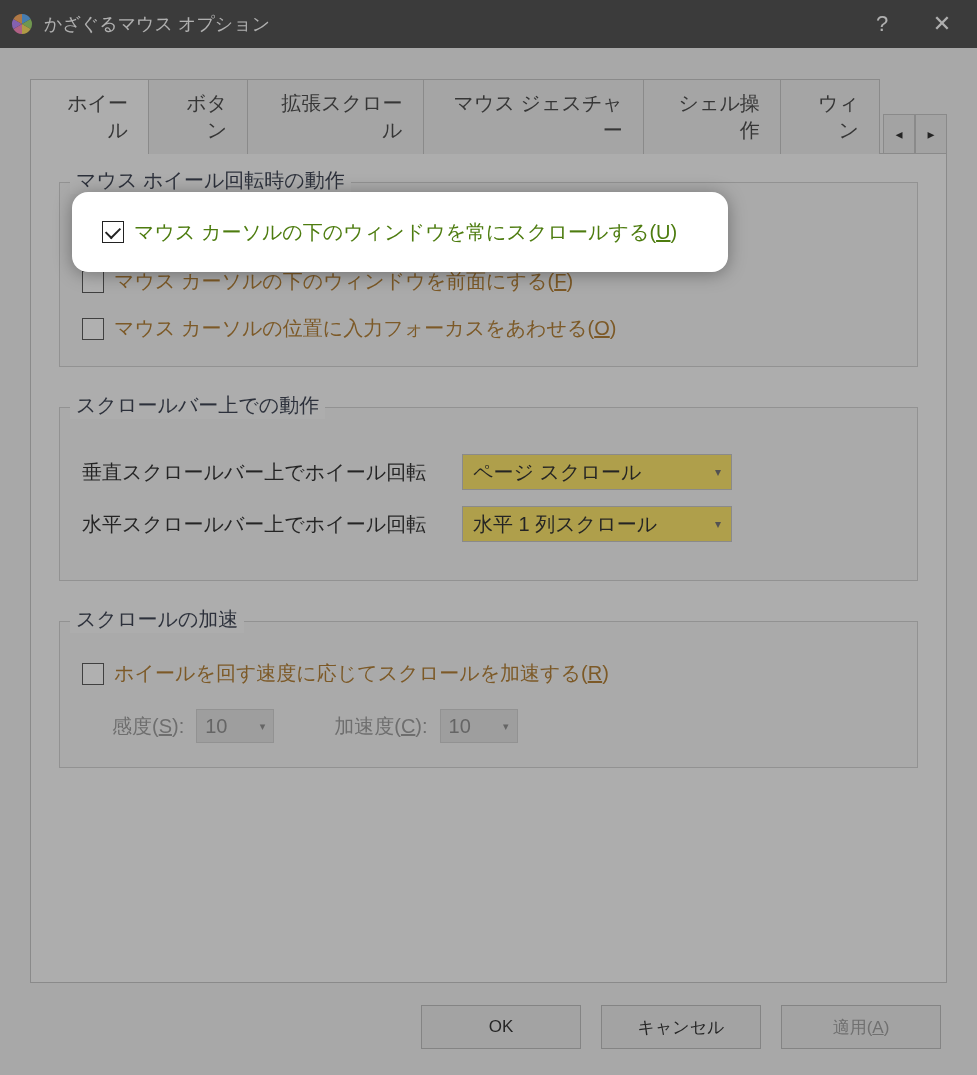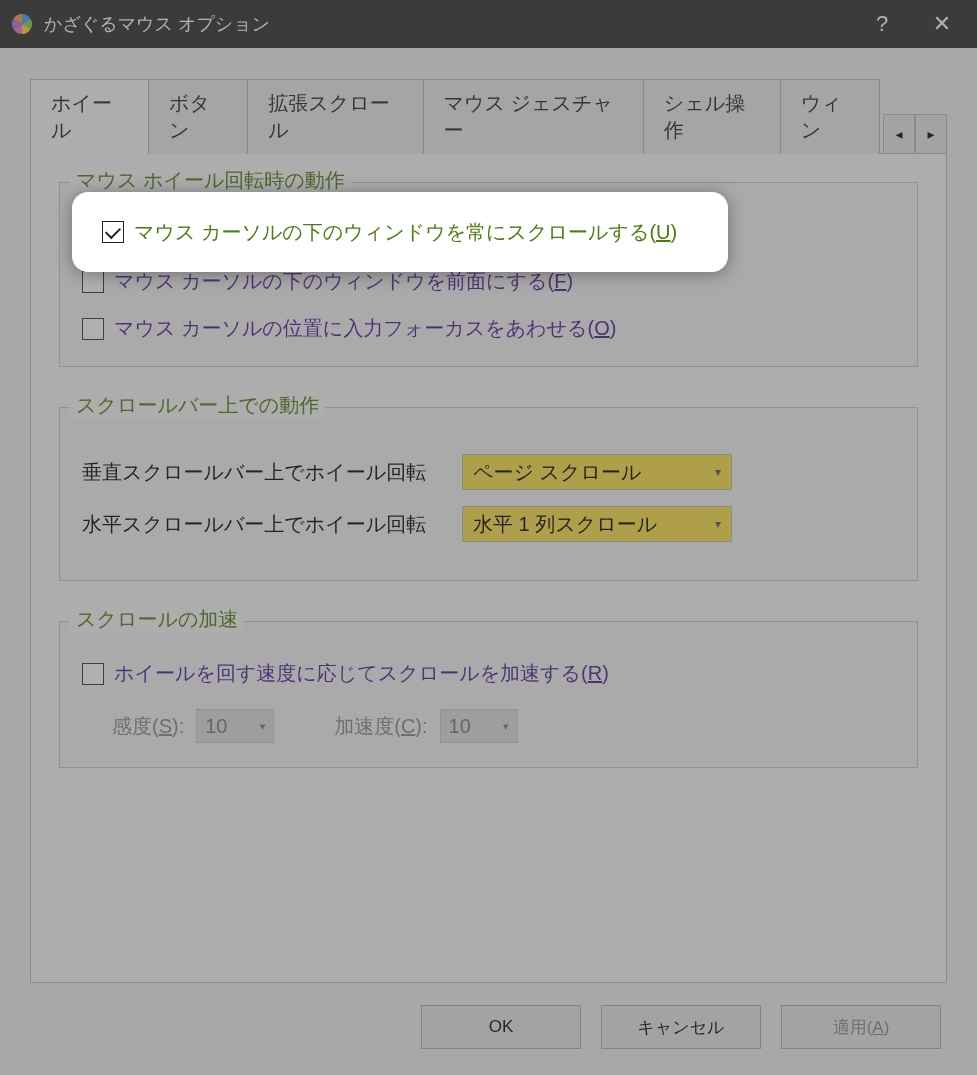--- a/index.html
+++ b/index.html
@@ -63,20 +63,21 @@
   .tab {
     padding: 10px 20px 10px 20px;
     font-size: 20px;
     color: #222;
     background: #f0f0f0;
     border: 1px solid #bbb;
     border-bottom: none;
     margin-right: -1px;
     position: relative;
     top: 1px;
+    text-align: right;
   }
   .tab.active {
     background: #f9f9f9;
     border-top: 1px solid #bbb;
     border-right: 1px solid #bbb;
     border-left: 1px solid #bbb;
     z-index: 2;
   }
   .tab:not(.active) {
     background: #ececec;
@@ -108,27 +109,27 @@
     margin-bottom: 40px;
     background: #f5f5f5;
   }
   .groupbox .legend {
     position: absolute;
     top: -16px;
     left: 10px;
     background: #f9f9f9;
     padding: 0 6px;
     font-size: 20px;
-    color: #4d7c0f;
+    color: #0f172a;
   }
   .check-row {
     display: flex;
     align-items: center;
     font-size: 20px;
-    color: #4c1d95;
+    color: #a16207;
     margin: 8px 0 20px 0;
   }
   .check-row:last-child { margin-bottom: 0; }
   .checkbox {
     width: 22px; height: 22px;
     border: 1.5px solid #333;
     margin-right: 10px;
     display: inline-flex;
     align-items: center;
     justify-content: center;

